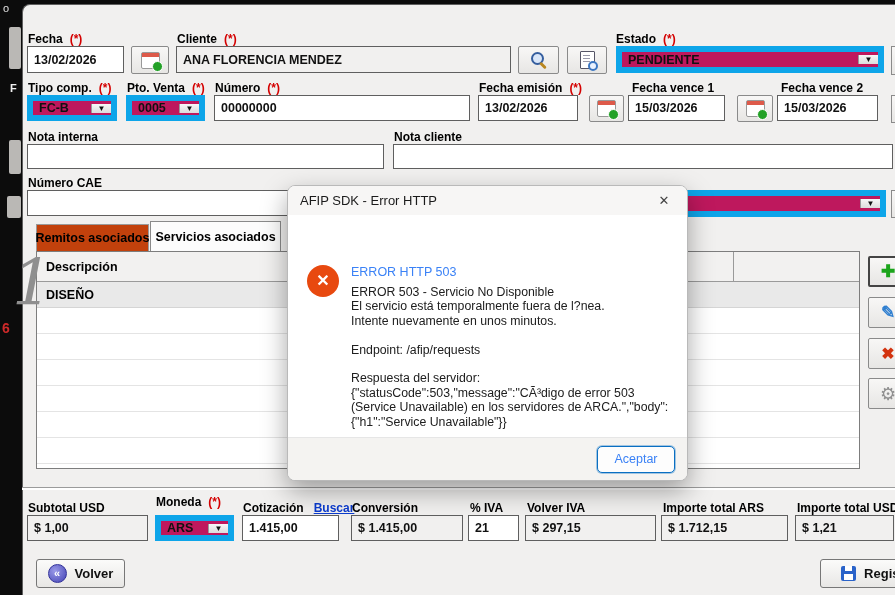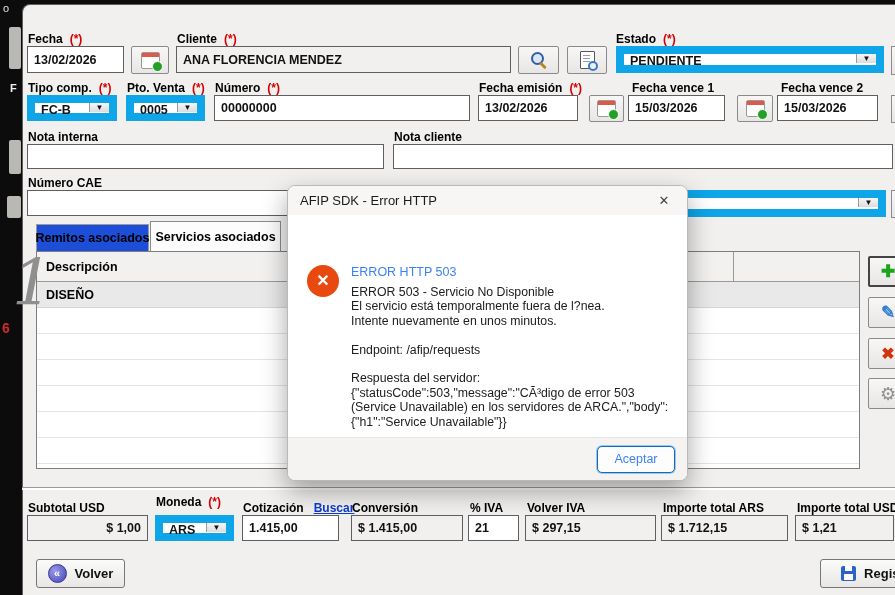--- a/index.html
+++ b/index.html
@@ -10,22 +10,22 @@
   #appwin{left:22px;top:4px;width:873px;height:591px;background:#f1f0ef;
           border-left:1px solid #5f5f5f;border-top:1px solid #5f5f5f;border-radius:8px 0 0 0}
   
   .lbl{position:absolute;font-size:12px;font-weight:700;color:#000;white-space:nowrap;z-index:2}
   .req{color:#d40000;margin-left:7px;font-weight:700}
   
   .inp{position:absolute;background:#fff;border:1px solid #5f5f5f;box-sizing:border-box;
        font:700 12.5px "Liberation Sans",sans-serif;color:#111;padding:4px 6px;outline:none;z-index:2}
   .inp.ro{background:#f1f0ef}
   
-  .combo{position:absolute;background:#ffffff;border:8px solid #0ea5e9;box-sizing:border-box;
-         display:flex;align-items:flex-start;z-index:2}
+  .combo{position:absolute;background:#be185d;border:6px solid #0ea5e9;box-sizing:border-box;
+         display:flex;align-items:center;z-index:2}
   .combo .val{flex:1;display:flex;align-items:center;padding:0 6px;
               font:700 12.5px "Liberation Sans",sans-serif;color:#111;overflow:hidden;white-space:nowrap}
   .combo .arrow{width:19px;border-left:1px solid #9a9a9a;background:linear-gradient(#f7f7f7,#dcdcdc);
                 display:flex;align-items:center;justify-content:center;font-size:8px;color:#111}
   
   .tbtn{position:absolute;background:linear-gradient(#f8f7f6,#e7e6e4);border:1px solid #8a8a8a;
         box-sizing:border-box;display:flex;align-items:center;justify-content:center;z-index:2;border-radius:2px}
   .sliver{position:absolute;background:linear-gradient(#f8f7f6,#e7e6e4);border:1px solid #8a8a8a;z-index:2}
   
   .cal-icon{width:17px;height:15px;background:#fff;border:1px solid #999;border-radius:2px;position:relative}
@@ -45,21 +45,21 @@
   .glyph-icon{font-weight:700;line-height:1}
   .back-icon{width:17px;height:17px;border-radius:50%;background:radial-gradient(circle at 35% 35%,#9a9ae8,#4343b4);
              border:1px solid #32329a;color:#fff;display:flex;align-items:center;justify-content:center;
              font:700 11px/1 "Liberation Sans",sans-serif}
   .save-icon{width:15px;height:15px;background:#2a63c9;border-radius:2px;position:relative}
   .save-icon::before{content:"";position:absolute;top:0;left:4px;width:7px;height:5px;background:#fff}
   .save-icon::after{content:"";position:absolute;bottom:1px;left:3px;width:9px;height:6px;background:#fff}
   
   .tab{position:absolute;box-sizing:border-box;font:700 12.5px "Liberation Sans",sans-serif;
        display:flex;align-items:center;justify-content:center;white-space:nowrap}
-  .tab.inactive{background:#1d4ed8;border:1px solid #9a9a9a;border-bottom:none;z-index:2}
+  .tab.inactive{background:#c2410c;border:1px solid #9a9a9a;border-bottom:none;z-index:2}
   .tab.active{background:#fcfcfc;border:1px solid #8a8a8a;border-bottom:none;z-index:3}
   
   #grid{position:absolute;left:36px;top:251px;width:824px;height:218px;background:#fff;
         border:1px solid #7d7d7d;box-sizing:border-box;overflow:hidden;z-index:1}
   #grid .ghead{position:absolute;left:0;top:0;right:0;height:30px;background:#f2f1f0;
                border-bottom:1px solid #9a9a9a;display:flex;align-items:center;
                font:700 12.5px "Liberation Sans",sans-serif;padding-left:9px;box-sizing:border-box}
   #grid .coldiv{position:absolute;left:696px;top:0;width:1px;height:30px;background:#9a9a9a}
   #grid .row{position:absolute;left:0;right:0;height:26px;border-bottom:1px solid #e4e4e4;
              font:700 12.5px "Liberation Sans",sans-serif;display:flex;align-items:center;
@@ -203,21 +203,21 @@
 <div class="tbtn" style="left:868px;top:338px;width:40px;height:31px">
     <span class="glyph-icon" style="font-size:16px;color:#d3330f">✖</span>
   </div>
 <div class="tbtn" style="left:868px;top:378px;width:40px;height:31px">
     <span class="glyph-icon" style="font-size:18px;color:#909090;font-weight:400">⚙</span>
   </div>
 
 <div class="hdiv"></div>
 
 <div class="lbl" style="left:28px;top:501px"><span>Subtotal USD</span></div>
-<input class="inp ro" style="left: 27px; top: 515px; width: 121px; height: 26px; text-align: right;" readonly="" value="$ 1,00">
+<input class="inp ro" style="left: 27px; top: 515px; width: 121px; height: 26px;" readonly="" value="$ 1,00">
 
 <div class="lbl" style="left:156px;top:495px"><span>Moneda</span><span class="req">(*)</span></div>
 <div class="combo" style="left:155px;top:515px;width:79px;height:26px">
   <span class="val">ARS</span>
   <span class="arrow">▼</span>
 </div>
 
 <div class="lbl" style="left:243px;top:501px"><span>Cotización</span><span class="link">Buscar</span></div>
 <input class="inp" style="left: 242px; top: 515px; width: 97px; height: 26px;" readonly="" value="1.415,00">
 

